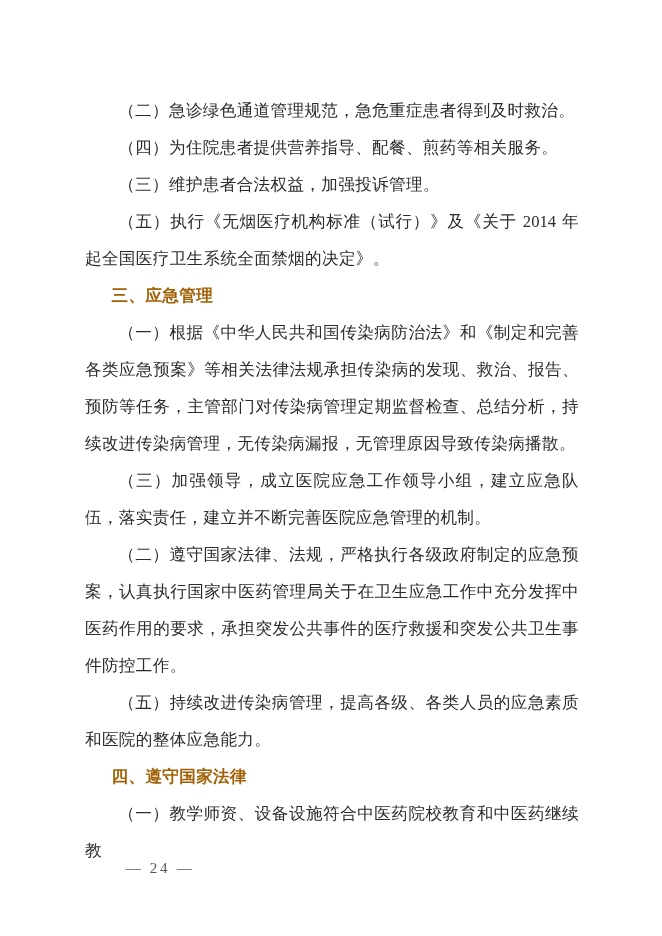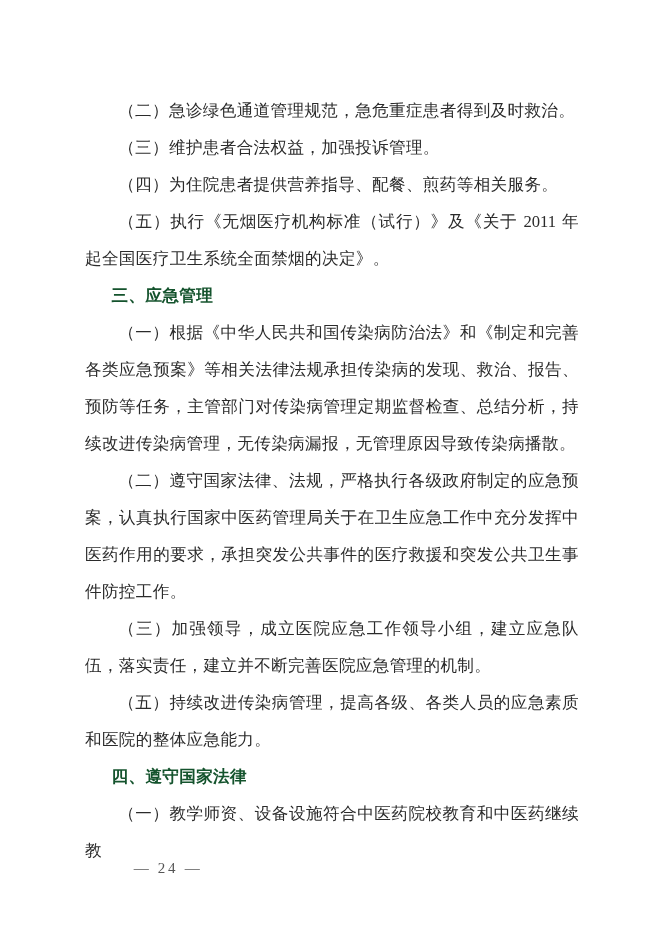--- a/index.html
+++ b/index.html
@@ -38,60 +38,60 @@
     text-indent: 2em;
     word-break: break-all;
     -webkit-font-smoothing: antialiased;
   }
 
   
   .heading {
     font-family: "DejaVu Serif", "Liberation Serif", serif;
     font-size: 16.6px;
     line-height: 37px;
-    color: #14532d;
+    color: #a16207;
     margin: 0;
     font-weight: bold;
     text-indent: 1.6em;
     letter-spacing: 0.02em;
   }
 
   
   .num {
     font-family: "Liberation Serif", "DejaVu Serif", serif;
     letter-spacing: 0;
   }
 
   .page-number {
     position: absolute;
-    left: 8px;
+    left: 0;
     top: 860px;
     width: 320px;
     text-align: center;
     font-family: "Liberation Serif", "DejaVu Serif", serif;
     font-size: 15px;
     color: #555555;
     letter-spacing: 0.18em;
   }
 </style>
 </head>
 <body>
 
 <div class="page">
 
   <div class="text-column">
 
   <p class="para">（二）急诊绿色通道管理规范，急危重症患者得到及时救治。</p>
+      <p class="para">（四）为住院患者提供营养指导、配餐、煎药等相关服务。</p>
       <p class="para">（三）维护患者合法权益，加强投诉管理。</p>
-      <p class="para">（四）为住院患者提供营养指导、配餐、煎药等相关服务。</p>
-      <p class="para">（五）执行《无烟医疗机构标准（试行）》及《关于 <span class="num">2011</span> 年起全国医疗卫生系统全面禁烟的决定》。</p>
+      <p class="para">（五）执行《无烟医疗机构标准（试行）》及《关于 <span class="num">2014</span> 年起全国医疗卫生系统全面禁烟的决定》。</p>
       <p class="heading">三、应急管理</p>
       <p class="para">（一）根据《中华人民共和国传染病防治法》和《制定和完善各类应急预案》等相关法律法规承担传染病的发现、救治、报告、预防等任务，主管部门对传染病管理定期监督检查、总结分析，持续改进传染病管理，无传染病漏报，无管理原因导致传染病播散。</p>
+      <p class="para">（三）加强领导，成立医院应急工作领导小组，建立应急队伍，落实责任，建立并不断完善医院应急管理的机制。</p>
       <p class="para">（二）遵守国家法律、法规，严格执行各级政府制定的应急预案，认真执行国家中医药管理局关于在卫生应急工作中充分发挥中医药作用的要求，承担突发公共事件的医疗救援和突发公共卫生事件防控工作。</p>
-      <p class="para">（三）加强领导，成立医院应急工作领导小组，建立应急队伍，落实责任，建立并不断完善医院应急管理的机制。</p>
       <p class="para">（五）持续改进传染病管理，提高各级、各类人员的应急素质和医院的整体应急能力。</p>
       <p class="heading">四、遵守国家法律</p>
       <p class="para">（一）教学师资、设备设施符合中医药院校教育和中医药继续教</p>
     </div>
 
   <div class="page-number">— 24 —</div>
 
 </div>
 
 </body></html>

